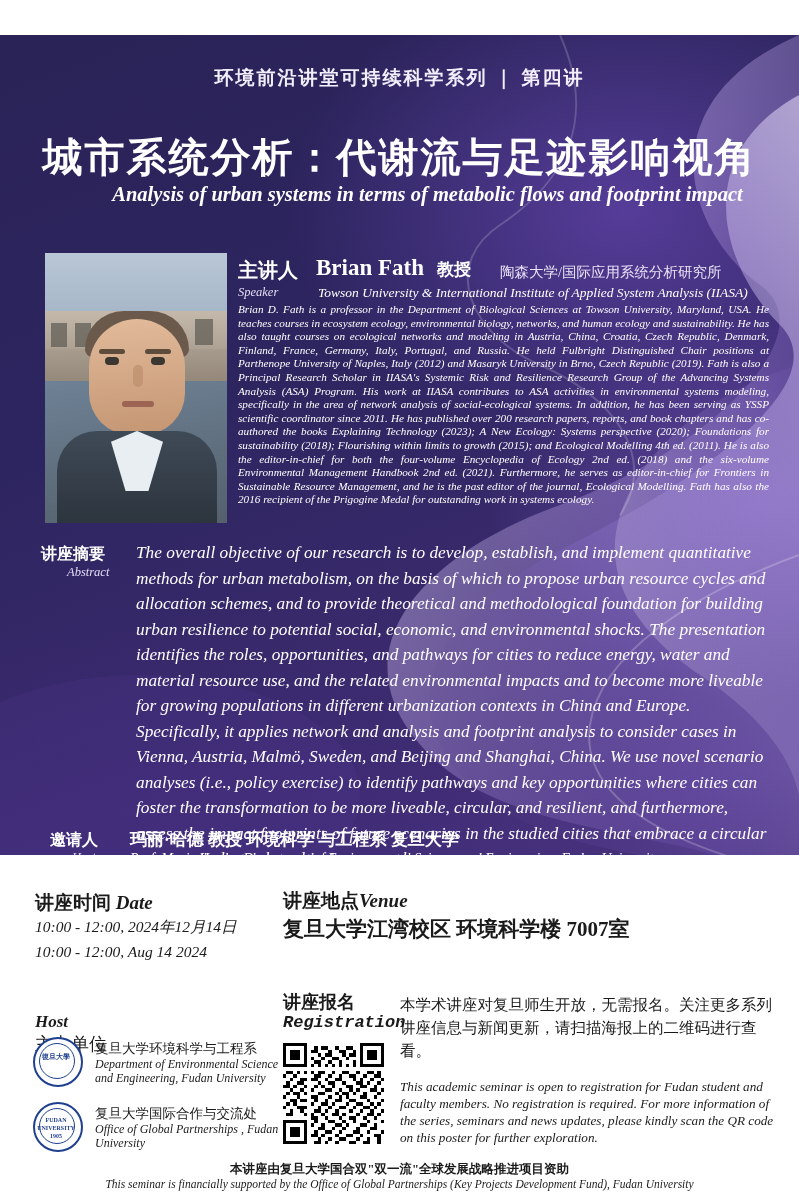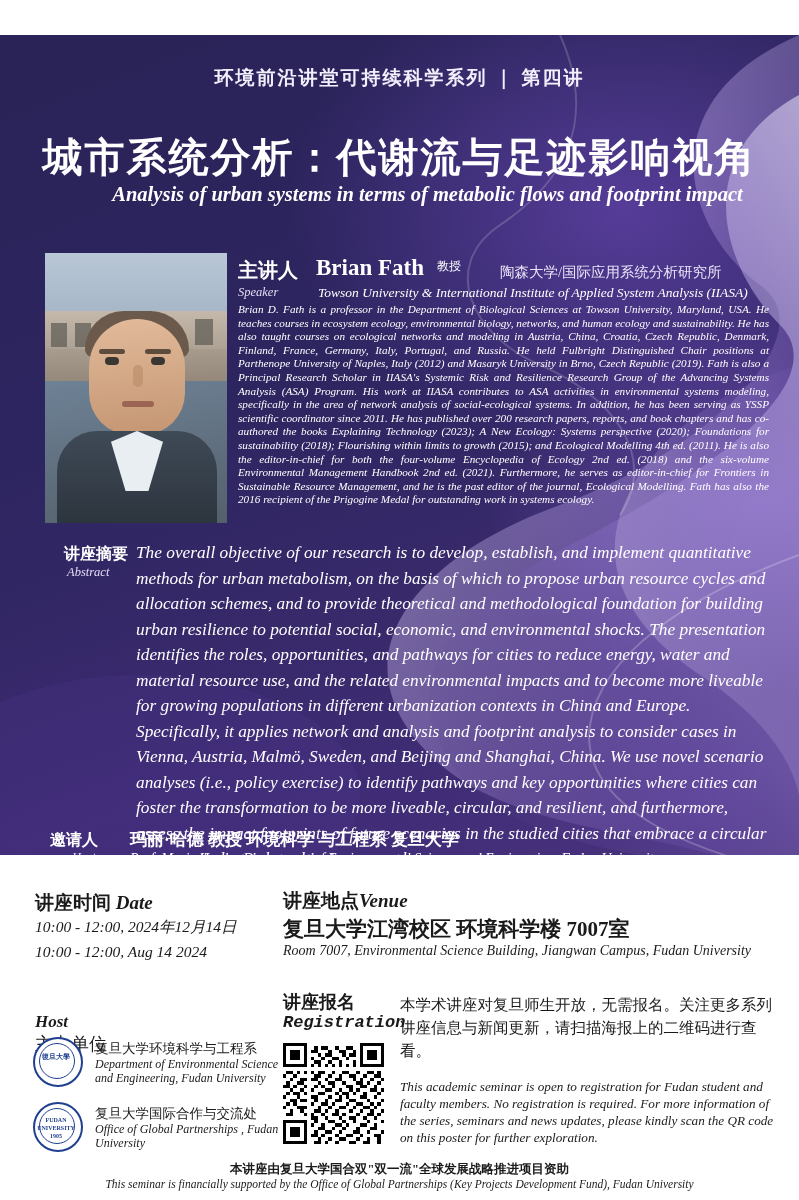--- a/index.html
+++ b/index.html
@@ -69,38 +69,38 @@
     clip-path:polygon(50% 0, 100% 18%, 72% 100%, 28% 100%, 0 18%);
   }
 
   .speaker-label{
     position:absolute;left:238px;top:222px;color:#ffffff;font-size:20px;font-weight:bold;
   }
   .speaker-name{
     position:absolute;left:316px;top:220px;color:#ffffff;font-size:23px;font-weight:bold;
   }
   .speaker-prof{
-    position:absolute;left:437px;top:223px;color:#ffffff;font-size:12px;font-weight:normal;
+    position:absolute;left:437px;top:223px;color:#ffffff;font-size:17px;font-weight:bold;
   }
   .speaker-affil-cn{
     position:absolute;left:487px;top:228px;color:#e9e2f7;font-size:14.5px;padding-left:13px;
   }
   .speaker-sub{
     position:absolute;left:238px;top:250px;color:#e4dcf5;font-size:12.5px;font-style:italic;
   }
   .speaker-affil-en{
     position:absolute;left:318px;top:250px;color:#ffffff;font-size:13.5px;font-style:italic;
   }
   .bio{
     position:absolute;left:238px;top:268px;width:531px;
     color:#ffffff;font-size:11.2px;line-height:13.6px;text-align:justify;font-style:italic;
   }
 
   
-  .abs-label-cn{position:absolute;left:64px;top:509px;color:#ffffff;font-size:16px;font-weight:bold;}
+  .abs-label-cn{position:absolute;left:41px;top:509px;color:#ffffff;font-size:16px;font-weight:bold;}
   .abs-label-en{position:absolute;left:67px;top:530px;color:#e4dcf5;font-size:12.5px;font-style:italic;}
   .abstract{
     position:absolute;left:136px;top:505px;width:635px;
     color:#ffffff;font-size:17.3px;line-height:25.5px;font-style:italic;text-align:left;
   }
 
   
   .host-label-cn{position:absolute;left:50px;top:795px;color:#ffffff;font-size:16px;font-weight:bold;}
   .host-label-en{position:absolute;left:72px;top:815px;color:#e4dcf5;font-size:12.5px;font-style:italic;}
   .host-cn{position:absolute;left:130px;top:793px;color:#ffffff;font-size:17px;font-weight:bold;}
@@ -219,21 +219,20 @@
     <span>讲座时间</span>
     <i>Date</i>
   </div>
   <div class="date-cn">10:00 - 12:00, 2024年12月14日</div>
   <div class="date-en">10:00 - 12:00, Aug 14 2024</div>
 
   <div class="venue-label">
     <span>讲座地点</span><i>Venue</i>
   </div>
   <div class="venue-cn">复旦大学江湾校区 环境科学楼 7007室</div>
-  <div class="venue-en">Room 7007, Environmental Science Building, Jiangwan Campus, Fudan University</div>
 
   <div class="org-cn">主办单位</div>
   <div class="org-en">Host</div>
 
   <div class="logo" style="left:33px;top:1037px;">
     <div class="ring"></div>
     <div class="txt">復旦大學</div>
   </div>
   <div class="unit1-cn">复旦大学环境科学与工程系</div>
   <div class="unit1-en">Department of Environmental Science and Engineering, Fudan University</div>

